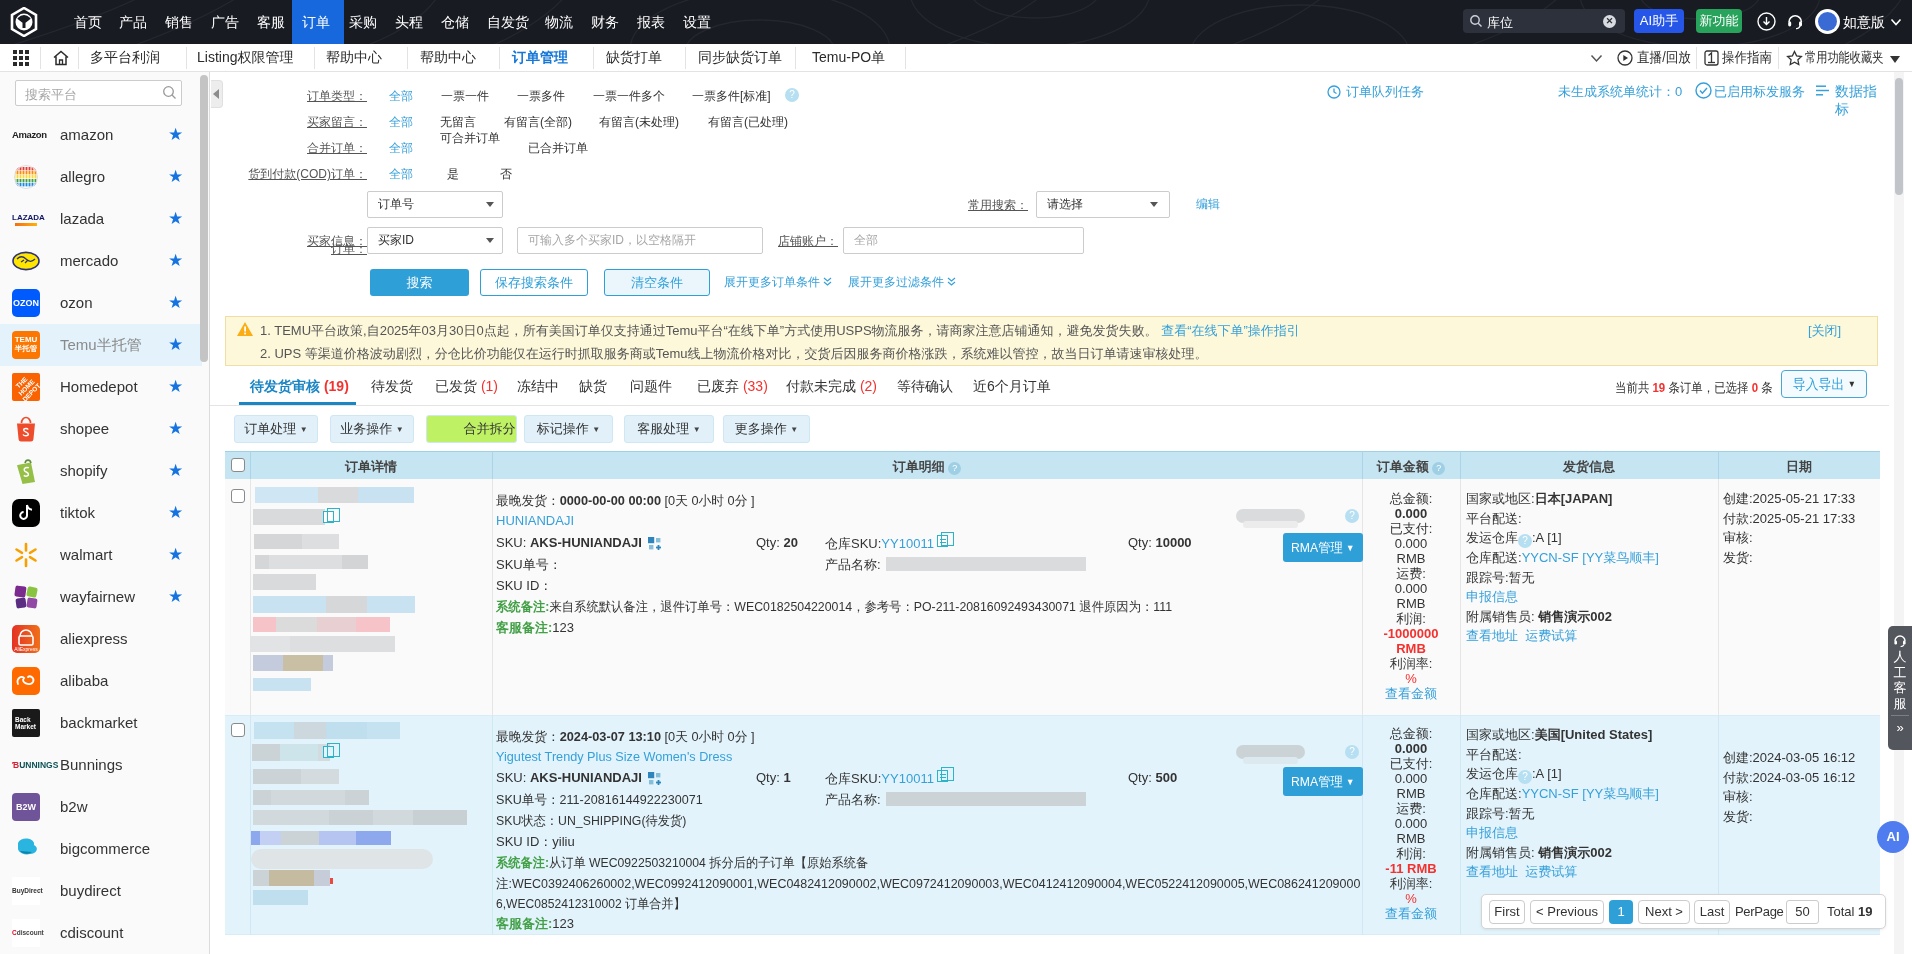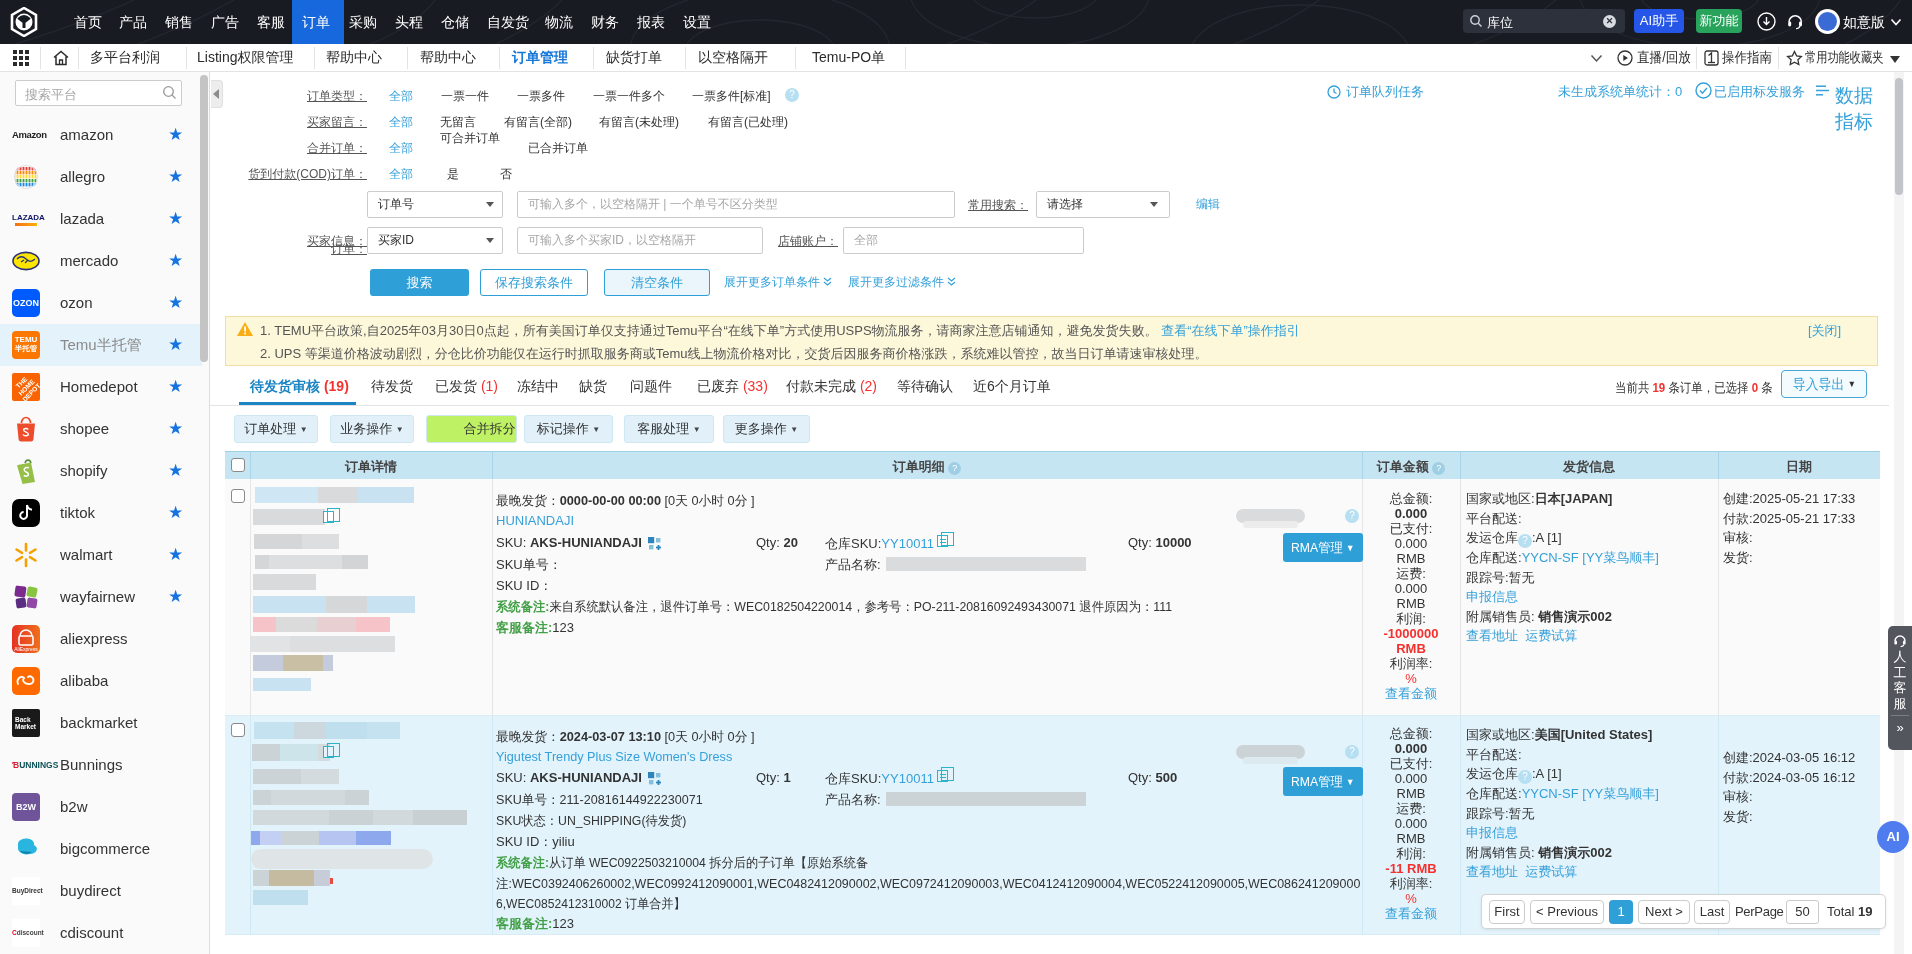--- a/index.html
+++ b/index.html
@@ -140,21 +140,21 @@
   <div class="tsep" style="left:314px"></div>
   <div class="tabtxt" style="left:326px;">帮助中心</div>
   <div class="tsep" style="left:407px"></div>
   <div class="tabtxt" style="left:420px;">帮助中心</div>
   <div class="tsep" style="left:499px"></div>
   <div class="tabtxt" style="left:512px;color:#1677d9;font-weight:bold;">订单管理</div>
   <div class="abs" style="left:500px;top:69px;width:94px;height:3px;background:#1677d9;"></div>
   <div class="tsep" style="left:593px"></div>
   <div class="tabtxt" style="left:606px;">缺货打单</div>
   <div class="tsep" style="left:685px"></div>
-  <div class="tabtxt" style="left:698px;">以空格隔开</div>
+  <div class="tabtxt" style="left:698px;">同步缺货订单</div>
   <div class="tsep" style="left:795px"></div>
   <div class="tabtxt" style="left:812px;">Temu-PO单</div>
   <div class="tsep" style="left:905px"></div>
   <svg class="abs" style="left:1590px;top:10px" width="13" height="9" viewBox="0 0 13 9">
       <path d="M1.5 1.5 L6.5 7 L11.5 1.5" fill="none" stroke="#555" stroke-width="1.5"></path>
     </svg>
   <svg class="abs" style="left:1617px;top:6px" width="16" height="16" viewBox="0 0 16 16">
       <circle cx="8" cy="8" r="7" fill="none" stroke="#333" stroke-width="1.3"></circle>
       <path d="M6.3 5 L11 8 L6.3 11 Z" fill="#333"></path>
     </svg>
@@ -372,21 +372,20 @@
 <div class="fopt" style="left:498px;top:41px;height:18px;line-height:18px;">有留言(已处理)</div>
 <div class="fopt blue" style="left:179px;top:67px;height:18px;line-height:18px;">全部</div>
 <div class="fopt" style="left:230px;top:57px;height:18px;line-height:18px;">可合并订单</div>
 <div class="fopt" style="left:318px;top:67px;height:18px;line-height:18px;">已合并订单</div>
 <div class="fopt blue" style="left:179px;top:93px;height:18px;line-height:18px;">全部</div>
 <div class="fopt" style="left:237px;top:93px;height:18px;line-height:18px;">是</div>
 <div class="fopt" style="left:290px;top:93px;height:18px;line-height:18px;">否</div>
 <div class="qicon abs" style="left:575px;top:16px;">?</div>
 <div class="inpt" style="left:157px;top:119px;width:136px;height:27px;line-height:25px;"><span style="padding-left:10px;">订单号</span></div>
 <div class="sel-caret" style="left:276px;top:130px;"></div>
-<div class="inpt ph" style="left:307px;top:119px;width:438px;height:27px;line-height:25px;"><span style="padding-left:10px;">可输入多个，以空格隔开 | 一个单号不区分类型</span></div>
 <div class="flabel" style="left:688px;top:124px;width:130px;height:18px;line-height:18px;">常用搜索：</div>
 <div class="inpt" style="left:826px;top:119px;width:134px;height:27px;line-height:25px;"><span style="padding-left:10px;">请选择</span></div>
 <div class="sel-caret" style="left:940px;top:130px;"></div>
 <div class="fopt blue" style="left:986px;top:124px;">编辑</div>
 <div class="inpt" style="left:157px;top:155px;width:136px;height:27px;line-height:25px;"><span style="padding-left:10px;">买家ID</span></div>
 <div class="sel-caret" style="left:276px;top:166px;"></div>
 <div class="inpt ph" style="left:307px;top:155px;width:246px;height:27px;line-height:25px;"><span style="padding-left:10px;">可输入多个买家ID，以空格隔开</span></div>
 <div class="flabel" style="left:498px;top:160px;width:130px;height:18px;line-height:18px;">店铺账户：</div>
 <div class="inpt" style="left:633px;top:155px;width:241px;height:27px;line-height:25px;"><span style="padding-left:10px;color:#a6a6a6;">全部</span></div>
 <div class="abs" style="left:160px;top:197px;width:99px;height:27px;background:#2f9fd8;border-radius:3px;color:#fff;font-size:13px;text-align:center;line-height:27px;">搜索</div>
@@ -409,21 +408,21 @@
       <path d="M5 8.5 l2.4 2.6 L12 6" fill="none" stroke="#35a0da" stroke-width="1.4"></path>
     </svg>
 <div class="fopt blue" style="left:1504px;top:11px;font-size:13px;">已启用标发服务</div>
 <svg class="abs" style="left:1605px;top:12px" width="15" height="13" viewBox="0 0 15 13">
       <g stroke="#35a0da" stroke-width="1.5">
         <line x1="1" y1="2.2" x2="11" y2="2.2"></line>
         <line x1="1" y1="6.5" x2="14" y2="6.5"></line>
         <line x1="1" y1="10.8" x2="8" y2="10.8"></line>
       </g>
     </svg>
-<div class="fopt blue" style="left:1625px;top:11px;font-size:19px;">数据指标</div>
+<div class="fopt blue" style="left:1625px;top:11px;font-size:14px;">数据指标</div>
 <div class="abs" style="left:15px;top:244px;width:1653px;height:50px;background:#fdf8da;border:1px solid #f1dda6;"></div>
 <div class="abs" style="left:27px;top:250px;width:16px;height:14px;"><svg width="16" height="14" viewBox="0 0 16 14">
         <path d="M8 0 L16 14 H0 Z" fill="#faad14"></path>
         <rect x="7.2" y="4.5" width="1.8" height="5" fill="#fff"></rect>
         <rect x="7.2" y="10.6" width="1.8" height="1.8" fill="#fff"></rect>
       </svg></div>
 <div class="abs" style="left:50px;top:250px;font-size:13px;color:#555;">1. TEMU平台政策,自2025年03月30日0点起，所有美国订单仅支持通过Temu平台“在线下单”方式使用USPS物流服务，请商家注意店铺通知，避免发货失败。 <span class="blue">查看“在线下单”操作指引</span></div>
 <div class="abs" style="left:50px;top:273px;font-size:13px;color:#555;">2. UPS 等渠道价格波动剧烈，分仓比价功能仅在运行时抓取服务商或Temu线上物流价格对比，交货后因服务商价格涨跌，系统难以管控，故当日订单请速审核处理。</div>
 <div class="abs blue" style="left:1598px;top:250px;font-size:13px;">[关闭]</div>
 <div class="abs" style="left:0;top:333px;width:1679px;height:1px;background:#e4e4e4;"></div>

